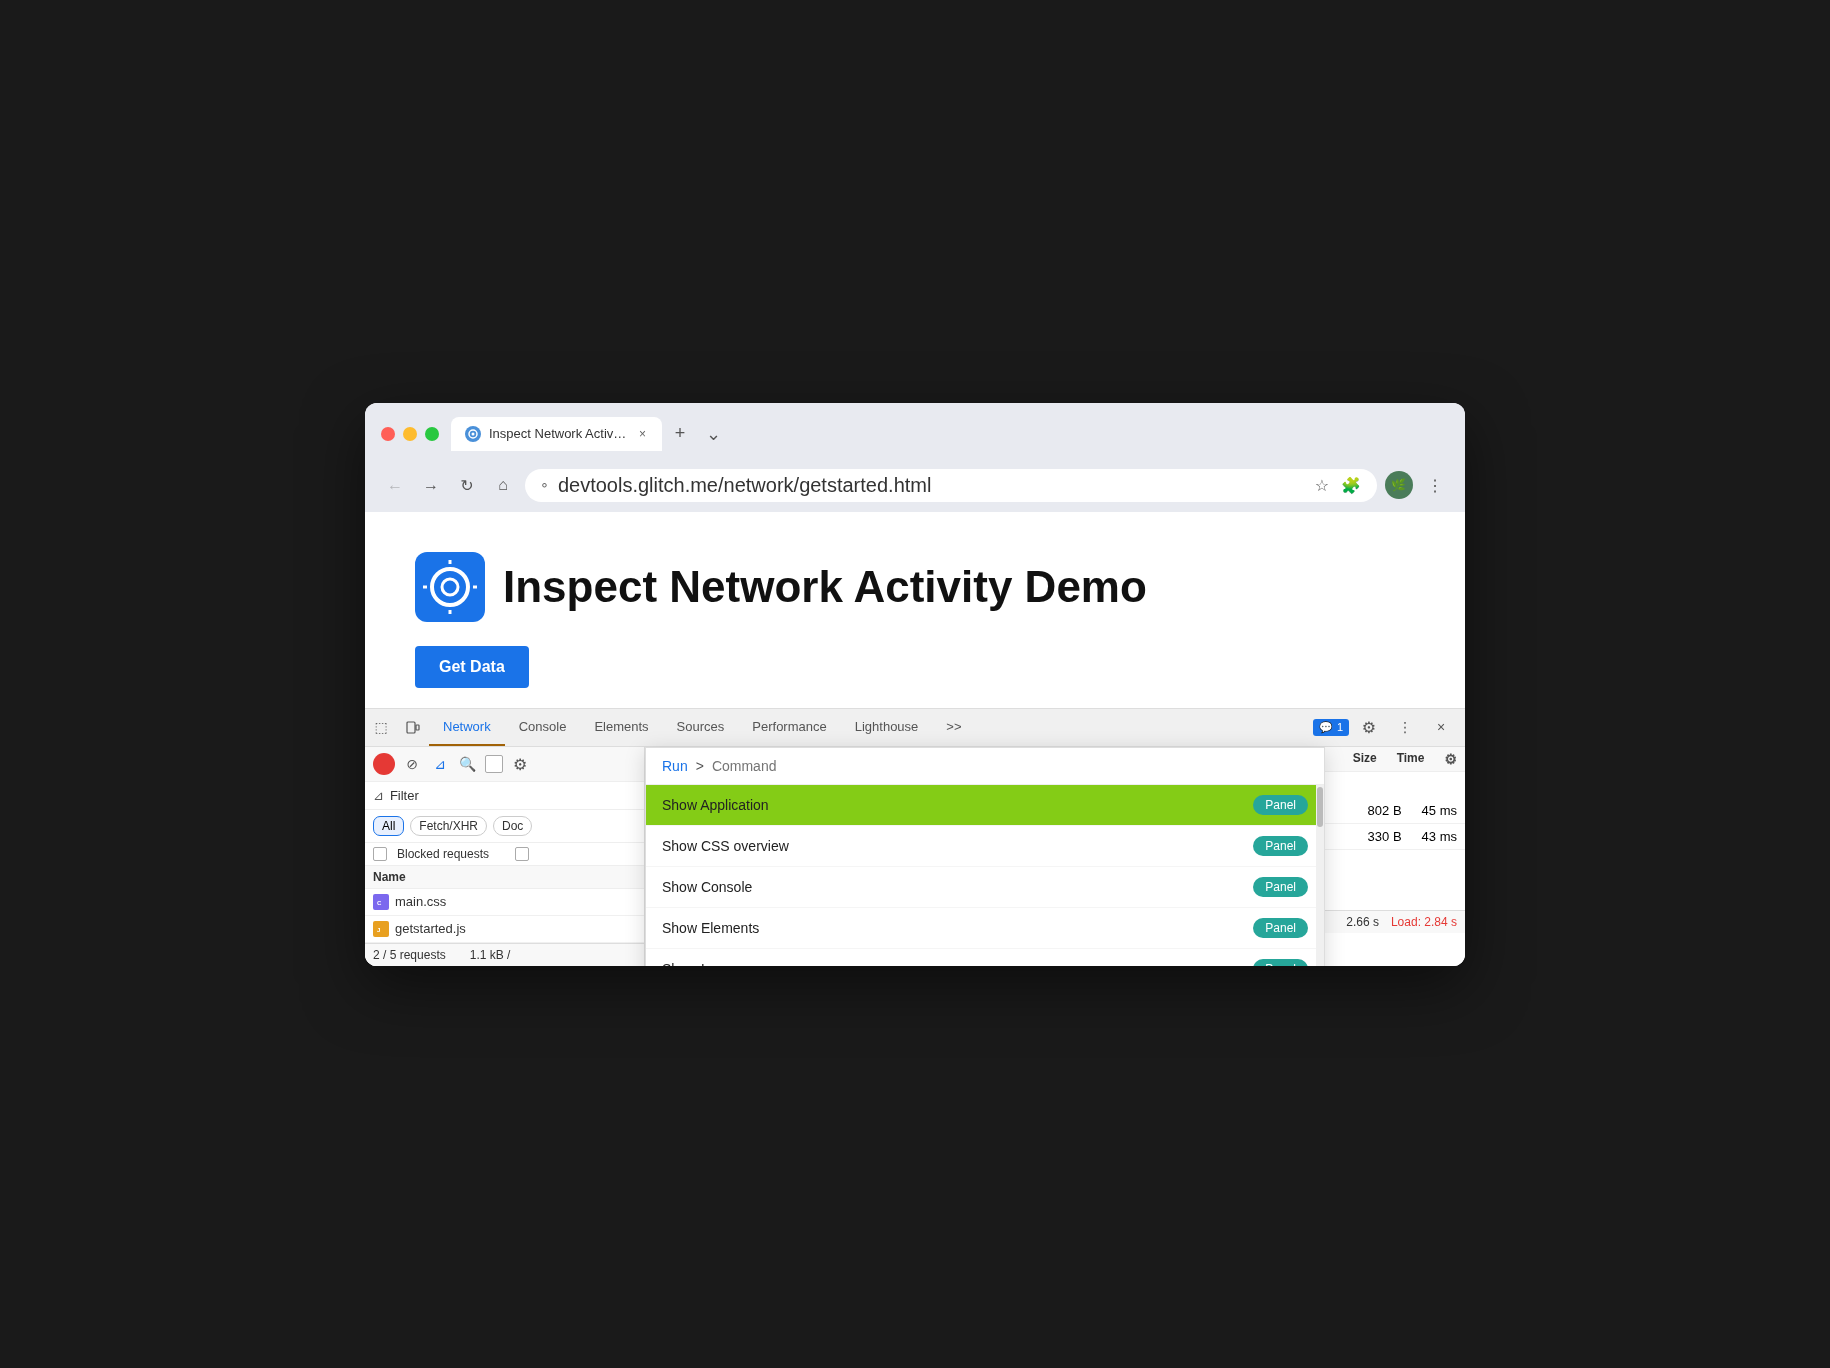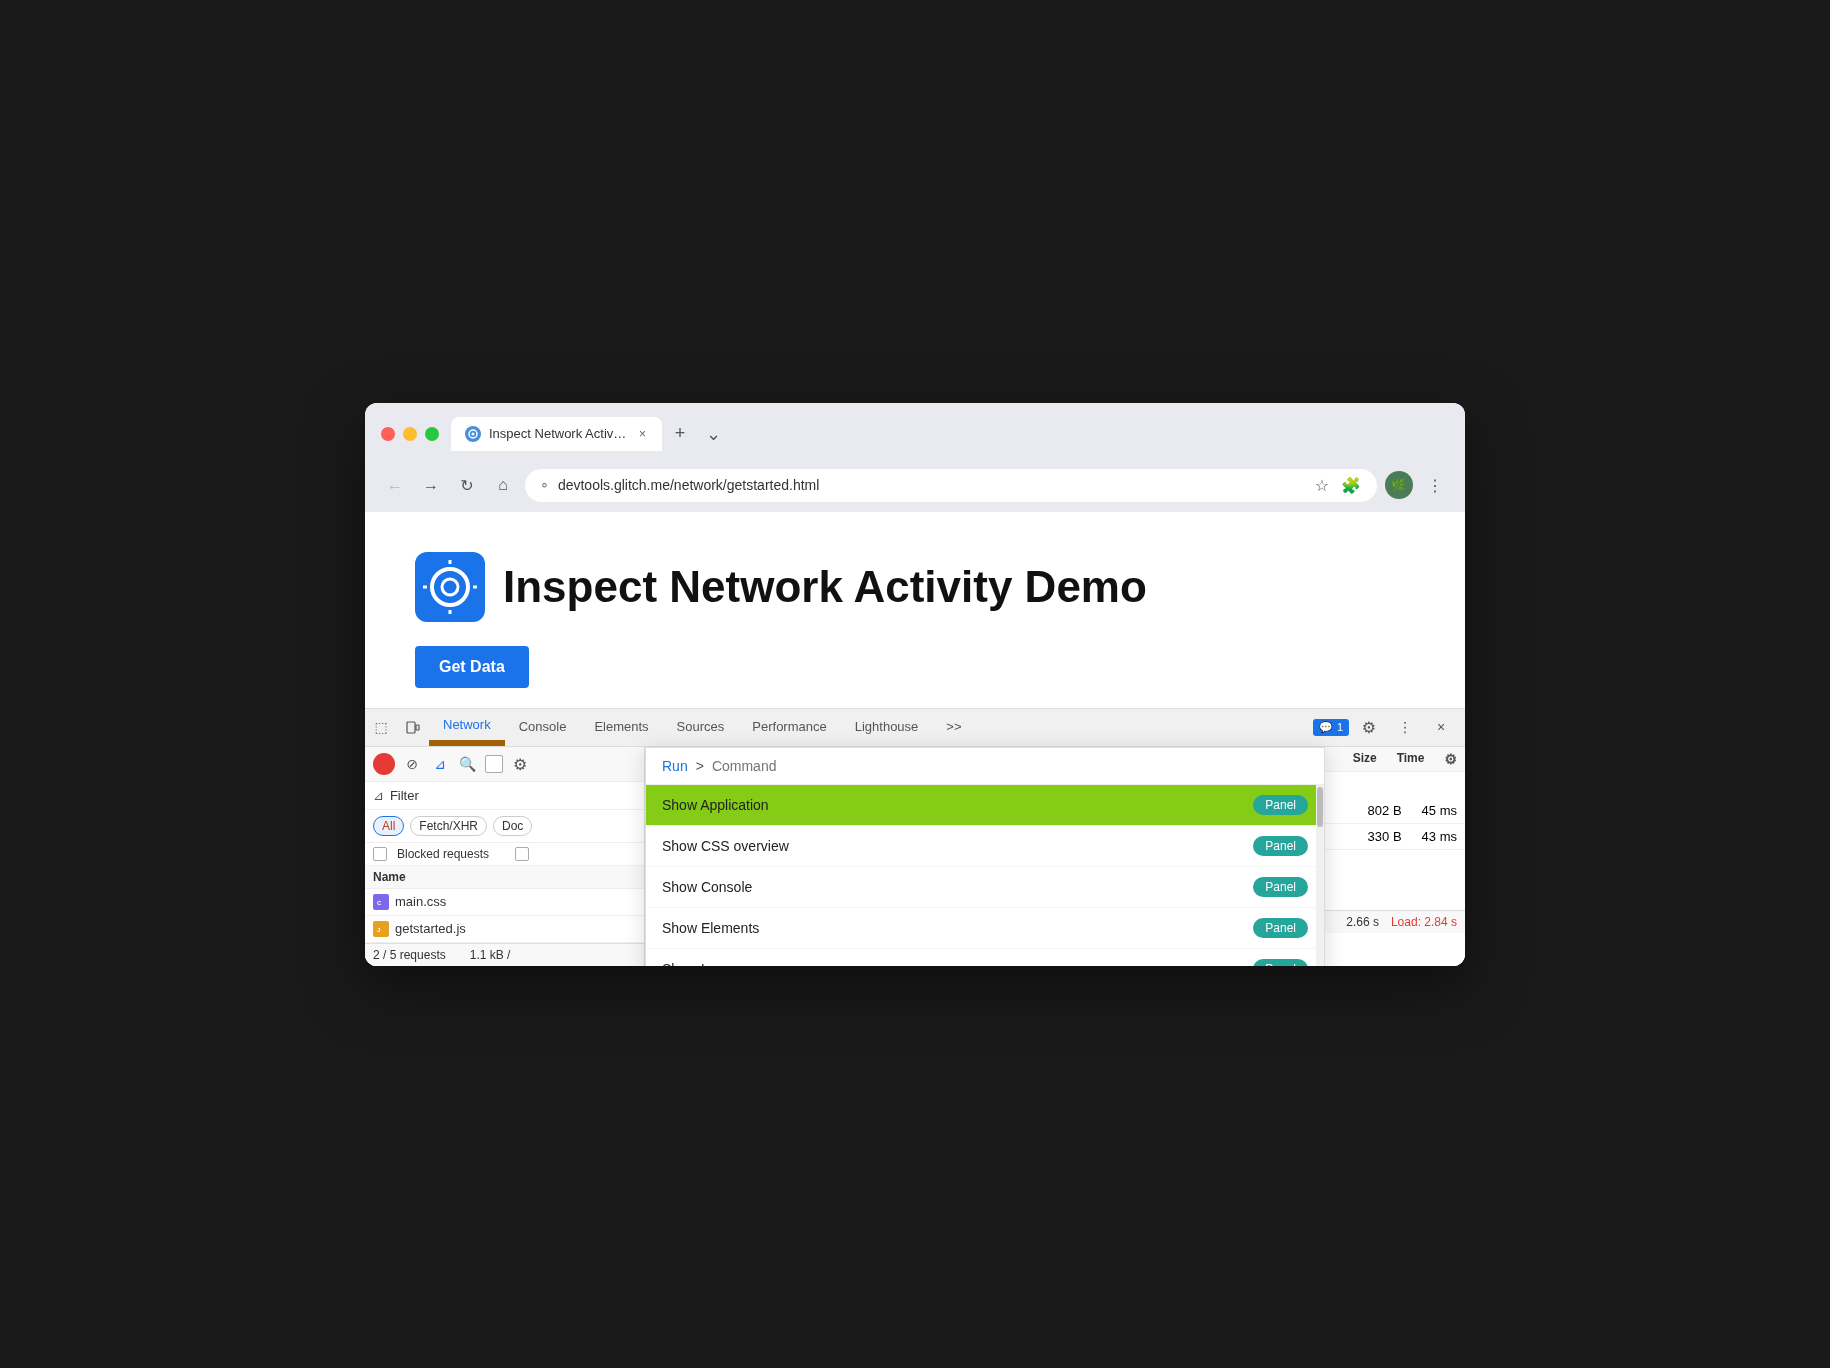--- a/index.html
+++ b/index.html
@@ -150,21 +150,21 @@
       gap: 8px;
     }
 
     .address-security-icon {
       font-size: 13px;
       color: #666;
     }
 
     .address-text {
       flex: 1;
-      font-size: 14px;
+      font-size: 20px;
       color: #333;
     }
 
     .address-actions {
       display: flex;
       gap: 8px;
       align-items: center;
     }
 
     .address-action-btn {
@@ -280,21 +280,21 @@
       display: flex;
       align-items: center;
       font-size: 13px;
       color: #555;
       cursor: pointer;
       border-bottom: 2px solid transparent;
     }
 
     .devtools-tab.active {
       color: #1a73e8;
-      border-bottom: 6px solid #a16207;
+      border-bottom: 2px solid #a16207;
     }
 
     .devtools-tab-actions {
       display: flex;
       align-items: center;
       gap: 4px;
       padding-right: 8px;
     }
 
     .devtools-badge {
@@ -409,21 +409,22 @@
       border-radius: 12px;
       font-size: 12px;
       color: #333;
       cursor: pointer;
       background: white;
     }
 
     .filter-chip.active {
       background: #e8f0fe;
       border-color: #1a73e8;
-      color: #c2410c;
+      color: #000000;
+      border-radius: 7px;
     }
 
     .blocked-row {
       display: flex;
       align-items: center;
       gap: 10px;
       padding: 4px 8px;
       border-bottom: 1px solid #eee;
       font-size: 12px;
       color: #333;

